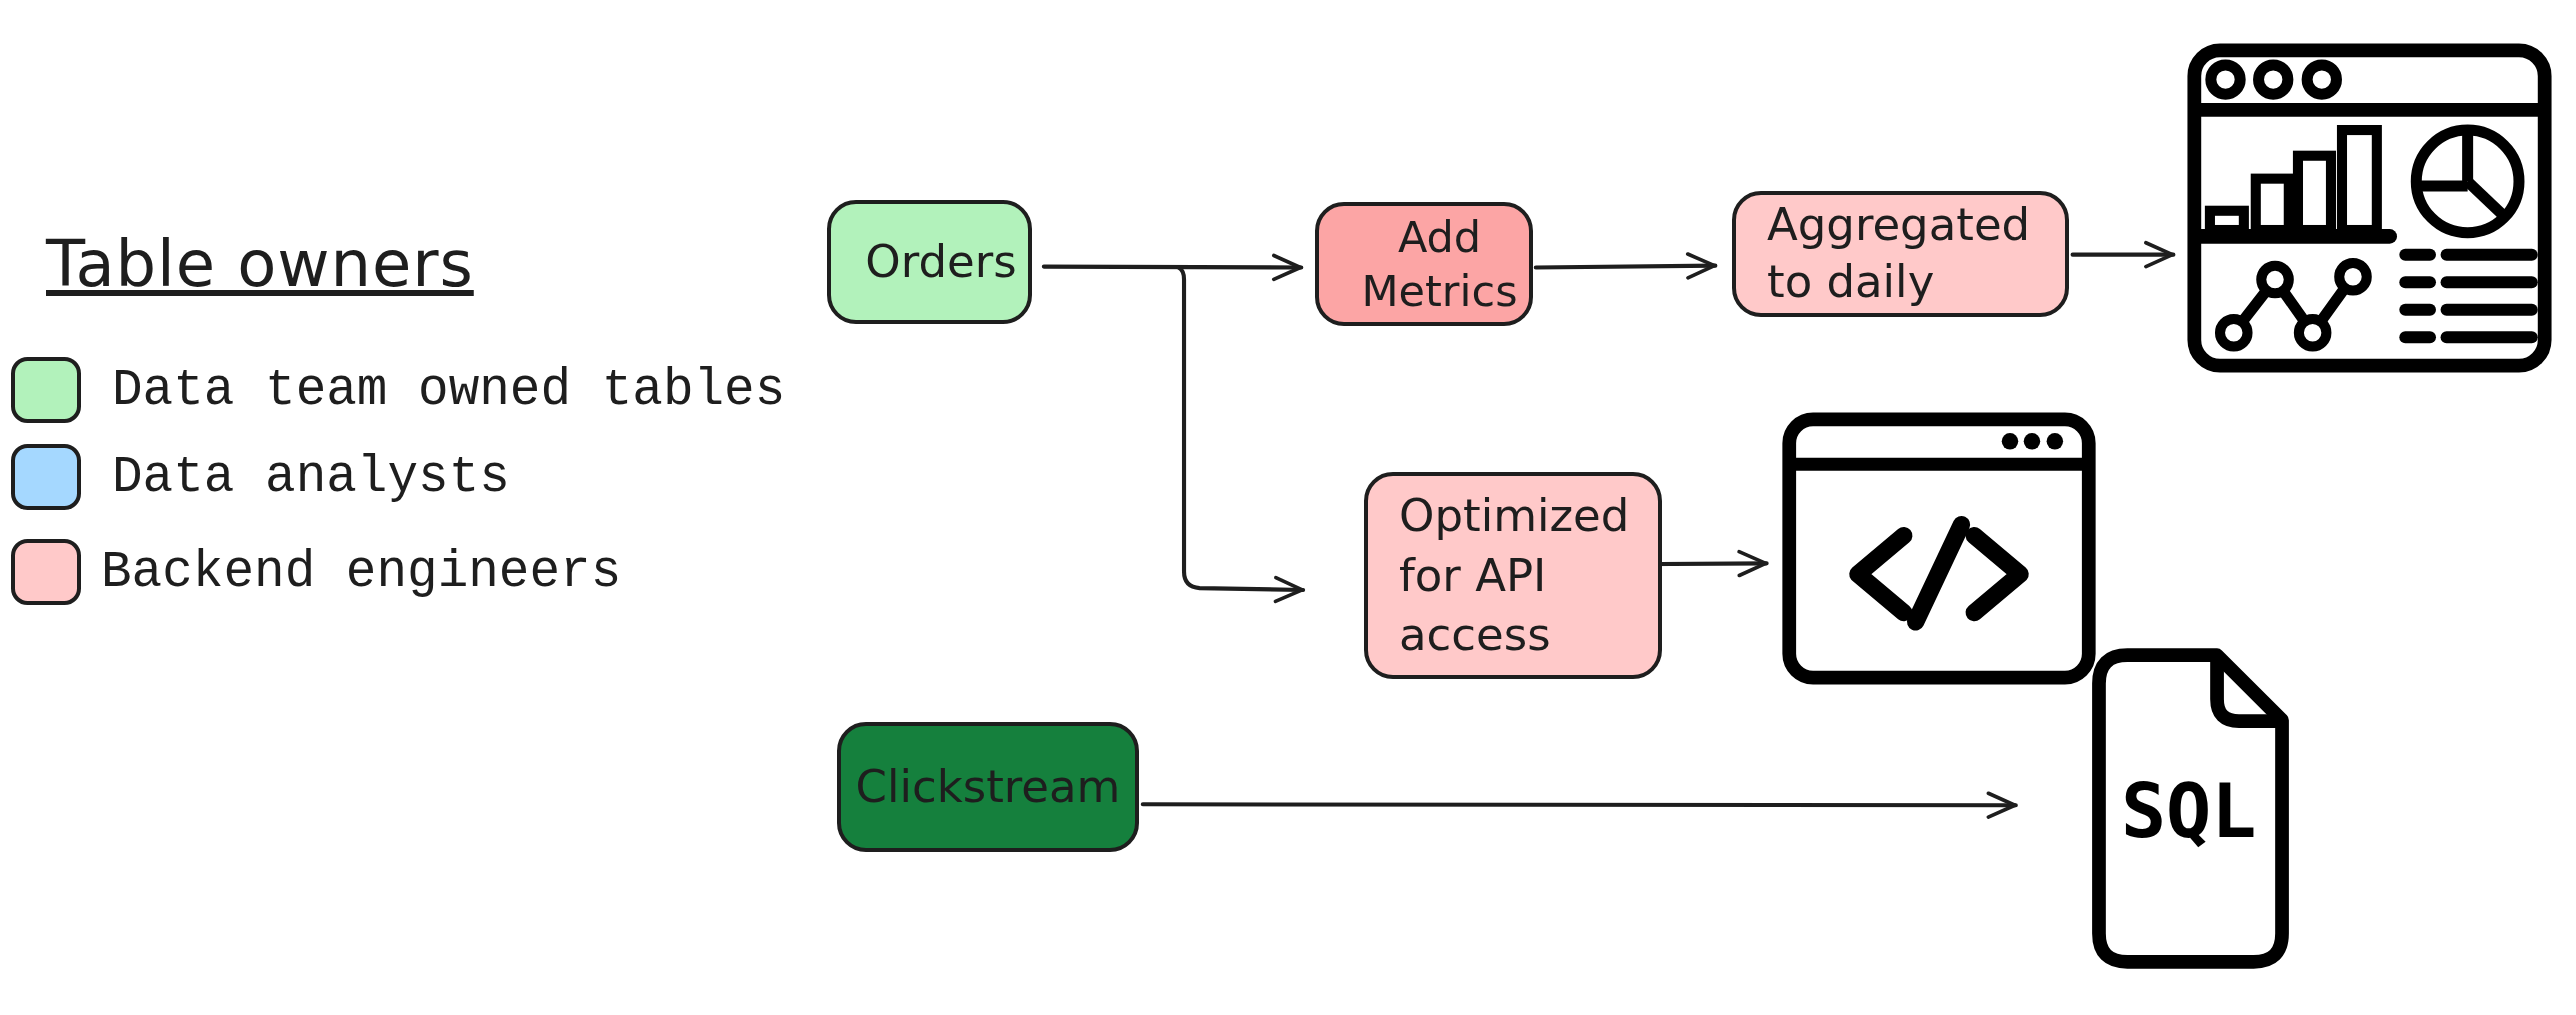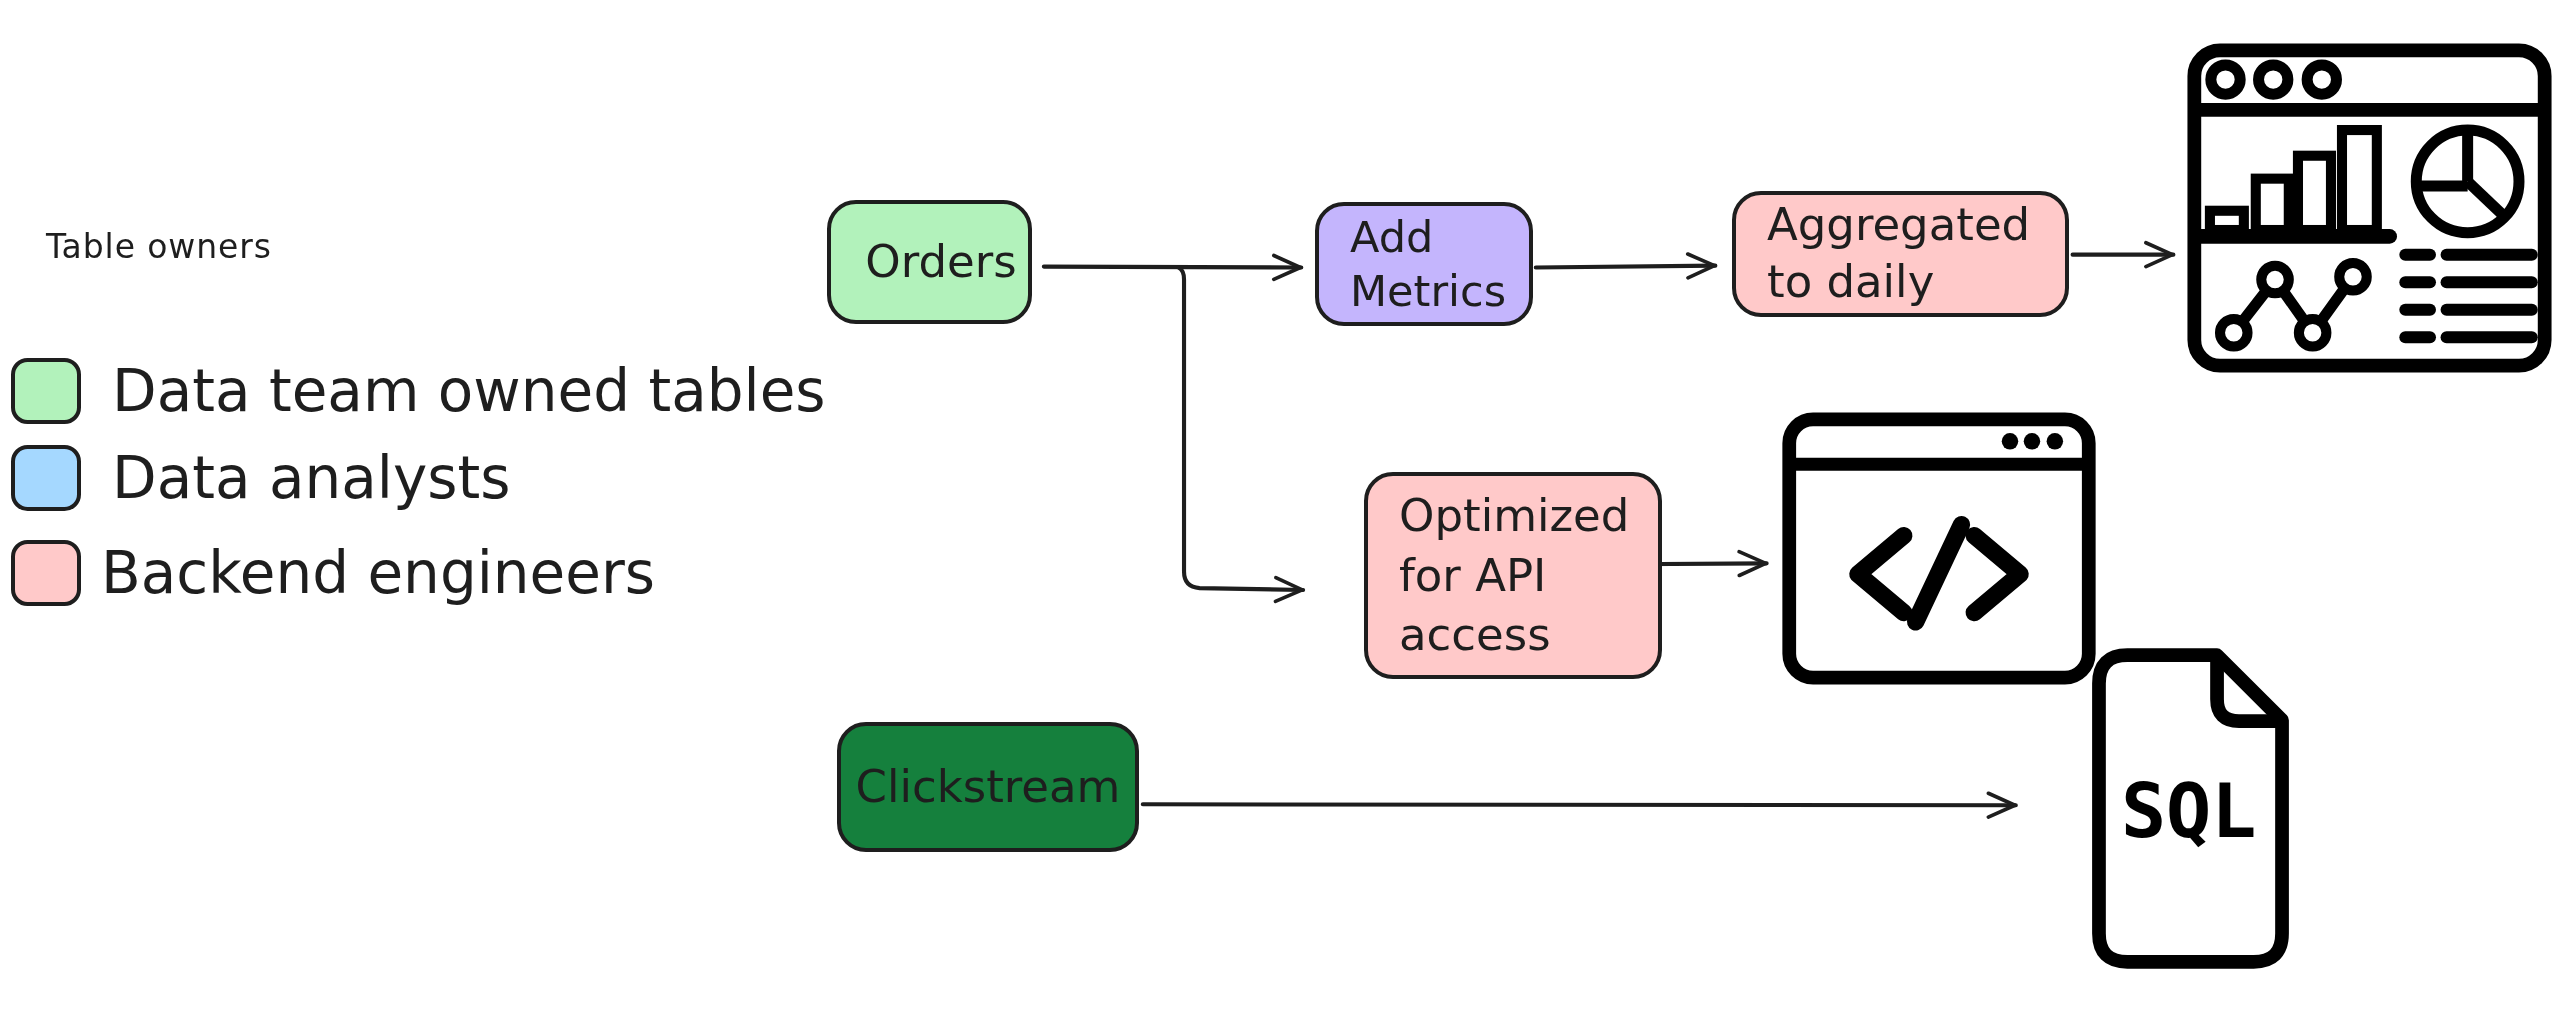--- a/index.html
+++ b/index.html
@@ -11,41 +11,42 @@
     overflow: hidden;
     font-family: "DejaVu Sans", "Liberation Sans", sans-serif;
     color: #1e1e1e;
   }
 
   
   .legend-title {
     position: absolute;
     left: 46px;
     top: 227px;
-    font-size: 33px;
+    font-size: 64px;
     letter-spacing: 0.9px;
     white-space: nowrap;
+    text-decoration: underline;
   }
   .legend-item {
     position: absolute;
     left: 11px;
     display: flex;
     align-items: center;
     gap: 31px;
     white-space: nowrap;
   }
   .legend-item .swatch {
     width: 70px;
     height: 66px;
     border: 4.6px solid #1e1e1e;
     border-radius: 16.5px;
     box-sizing: border-box;
     flex: 0 0 auto;
   }
-  .legend-item .legend-label { font-size: 58px; }
+  .legend-item .legend-label { font-size: 51px; font-family: Liberation Mono, monospace; }
   #legend-item-0 { top: 357px; }
   #legend-item-1 { top: 444px; }
   #legend-item-2 { top: 539px; gap: 20px; }
 
   
   .node {
     position: absolute;
     box-sizing: border-box;
     border: 4.6px solid #1e1e1e;
     border-radius: 29px;
@@ -109,21 +110,21 @@
       <path d="M2262,278 L2372,278" marker-end="url(#ah)"></path>
       <path d="M1774,616 L1928,615" marker-end="url(#ah)"></path>
       <path d="M1247,878 L2200,879" marker-end="url(#ah)"></path>
     </g>
   </svg>
 
   <div class="node center" id="node-orders" style="background: rgb(178, 242, 187);">
     <span>Orders</span>
   </div>
 
-  <div class="node left" id="node-add-metrics" style="background: #c4b5fd;">
+  <div class="node left" id="node-add-metrics" style="background: #fca5a5; align-items: center;">
     <span>Add</span>
     <span>Metrics</span>
   </div>
 
   <div class="node left" id="node-aggregated" style="background: rgb(255, 201, 201);">
     <span>Aggregated</span>
     <span>to daily</span>
   </div>
 
   <div class="node left" id="node-optimized" style="background: rgb(255, 201, 201); margin-left: 40px;">

